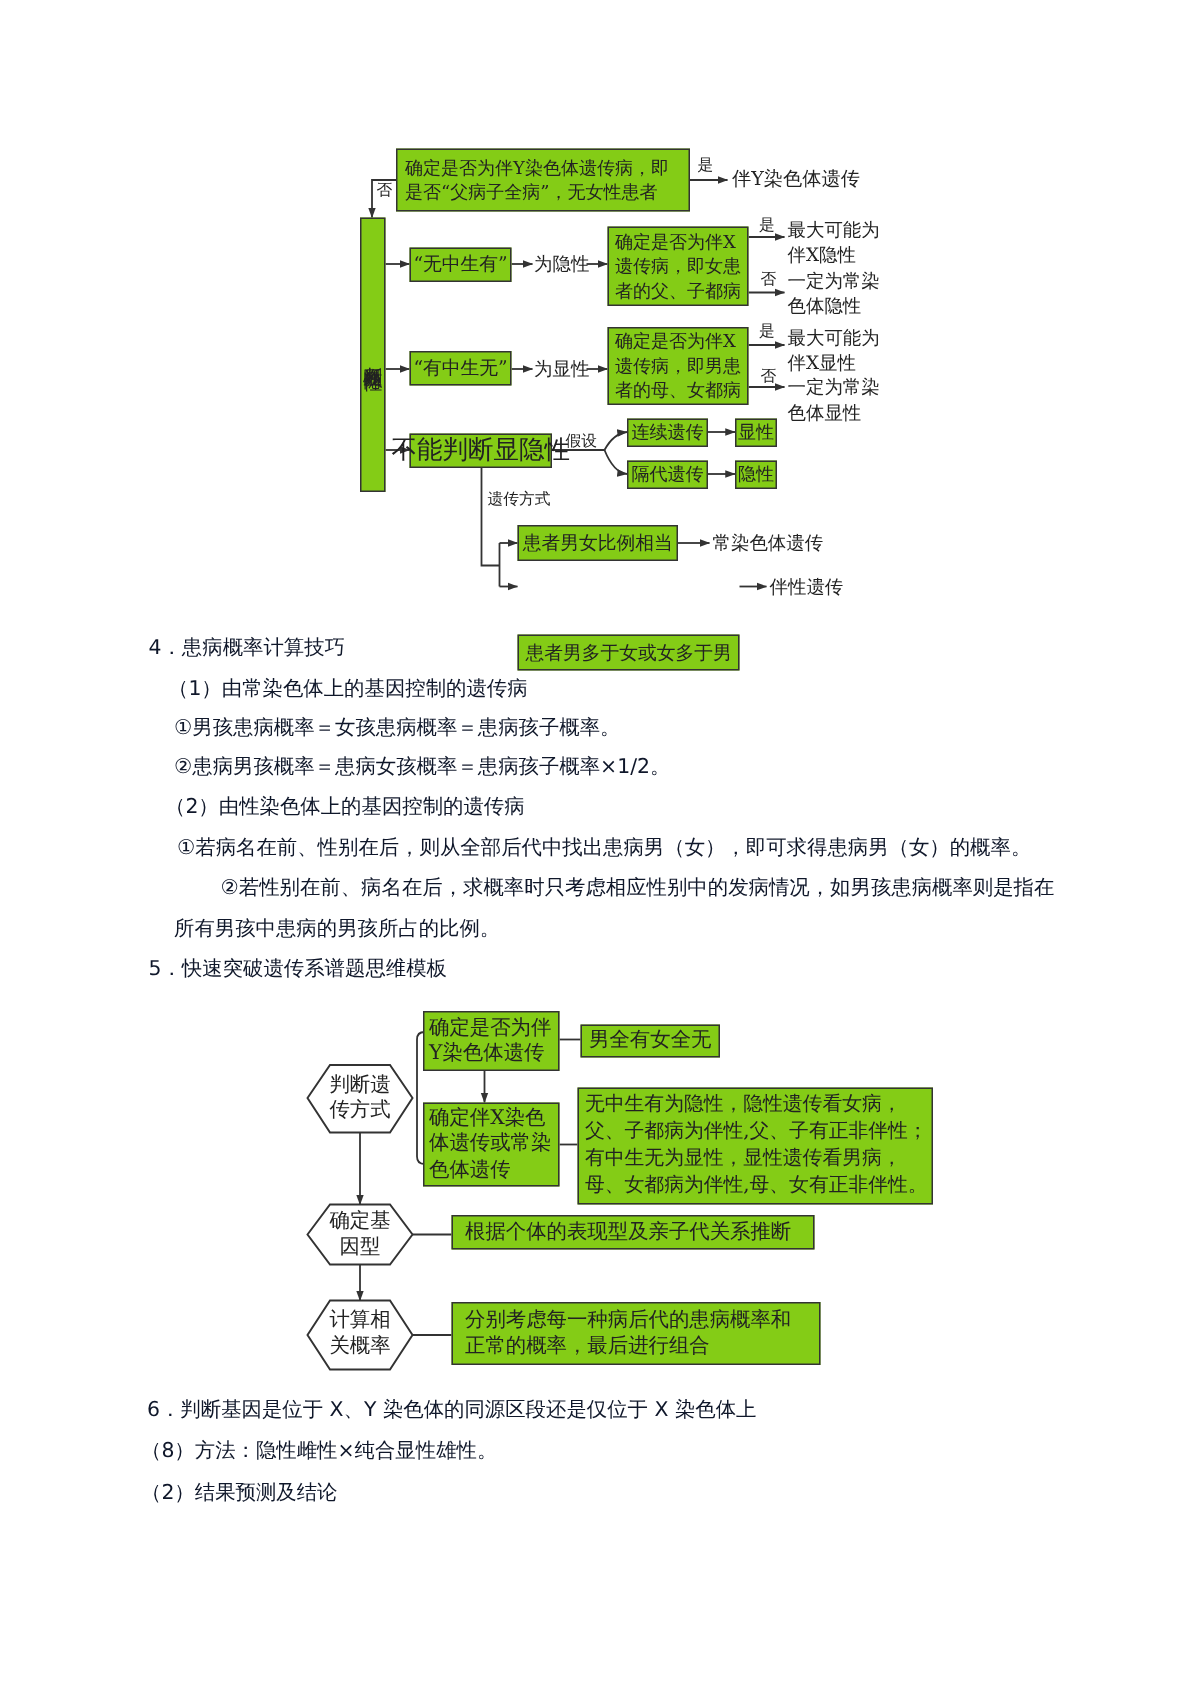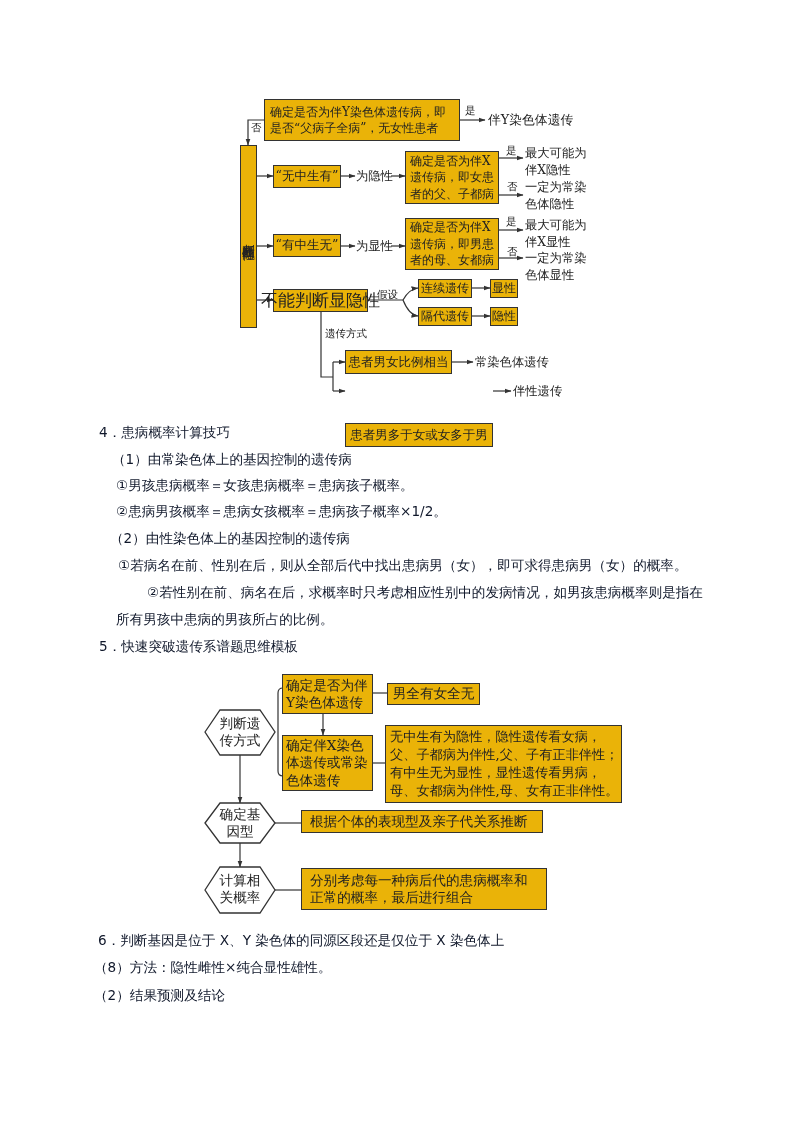--- a/index.html
+++ b/index.html
@@ -1,19 +1,19 @@
 <!DOCTYPE html>
 <html><head>
 <meta charset="utf-8">
 <style>
   html, body { margin:0; padding:0; background:#ffffff; }
   #page { position:relative; width:794px; height:1123px; overflow:hidden; background:#ffffff; color:#1a1a1a; font-family:"DejaVu Sans", "Liberation Sans", sans-serif; }
   .t { position:absolute; white-space:nowrap; font-size:13.6px; line-height:18px; color:#0f172a; }
   .dg { font-family:"DejaVu Serif", "Liberation Serif", serif; color:#222222; }
-  .box { position:absolute; box-sizing:border-box; border:1.3px solid #333333; background:#eab308; white-space:nowrap; display:flex; flex-direction:column; justify-content:center; }
+  .box { position:absolute; box-sizing:border-box; border:1.3px solid #333333; background:#84cc16; white-space:nowrap; display:flex; flex-direction:column; justify-content:center; }
   .d1 { font-size:12px; line-height:16.5px; }
   .d2 { font-size:13.6px; line-height:17.5px; }
   .center { align-items:center; text-align:center; }
   .left { align-items:flex-start; text-align:left; padding-left:4px; }
   .lbl { position:absolute; white-space:nowrap; font-size:12.3px; line-height:16.5px; }
   .small { font-size:10.5px; line-height:12px; }
   .vert { writing-mode:vertical-rl; text-orientation:upright; font-size:12.5px; line-height:16px; letter-spacing:1px; }
   .hex-text { position:absolute; width:70px; text-align:center; font-size:13.6px; line-height:17px; }
   svg { position:absolute; left:0; top:0; }
 </style>

